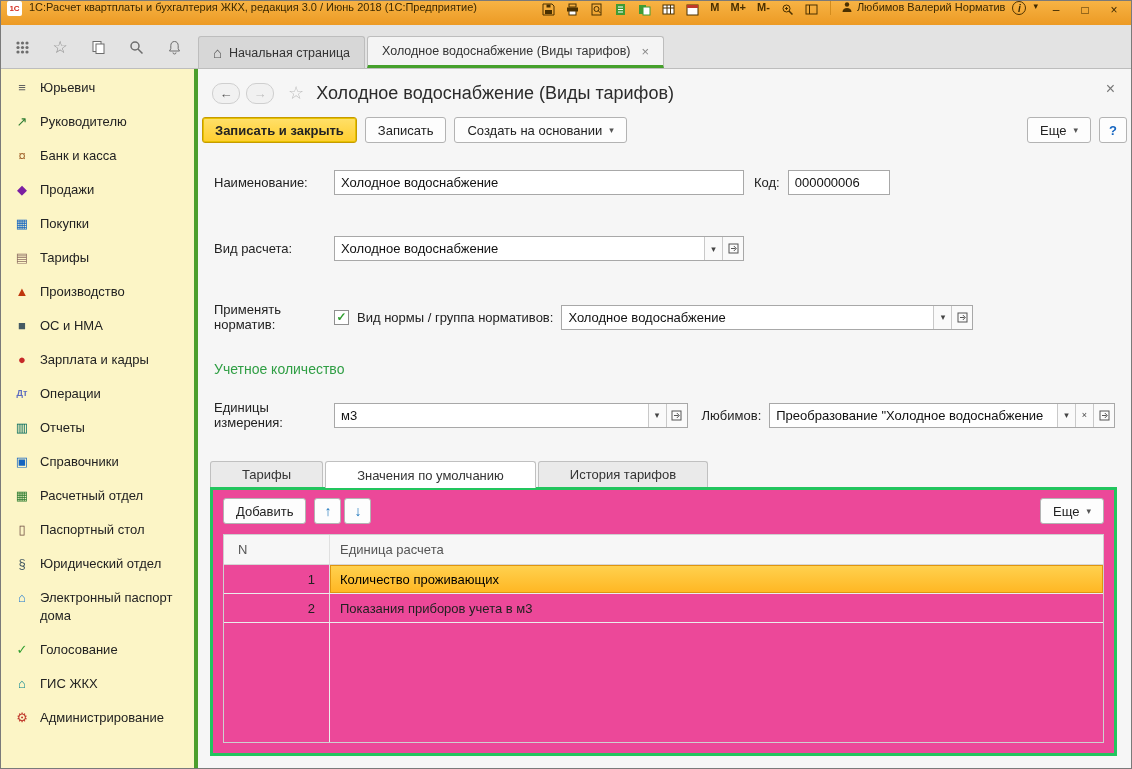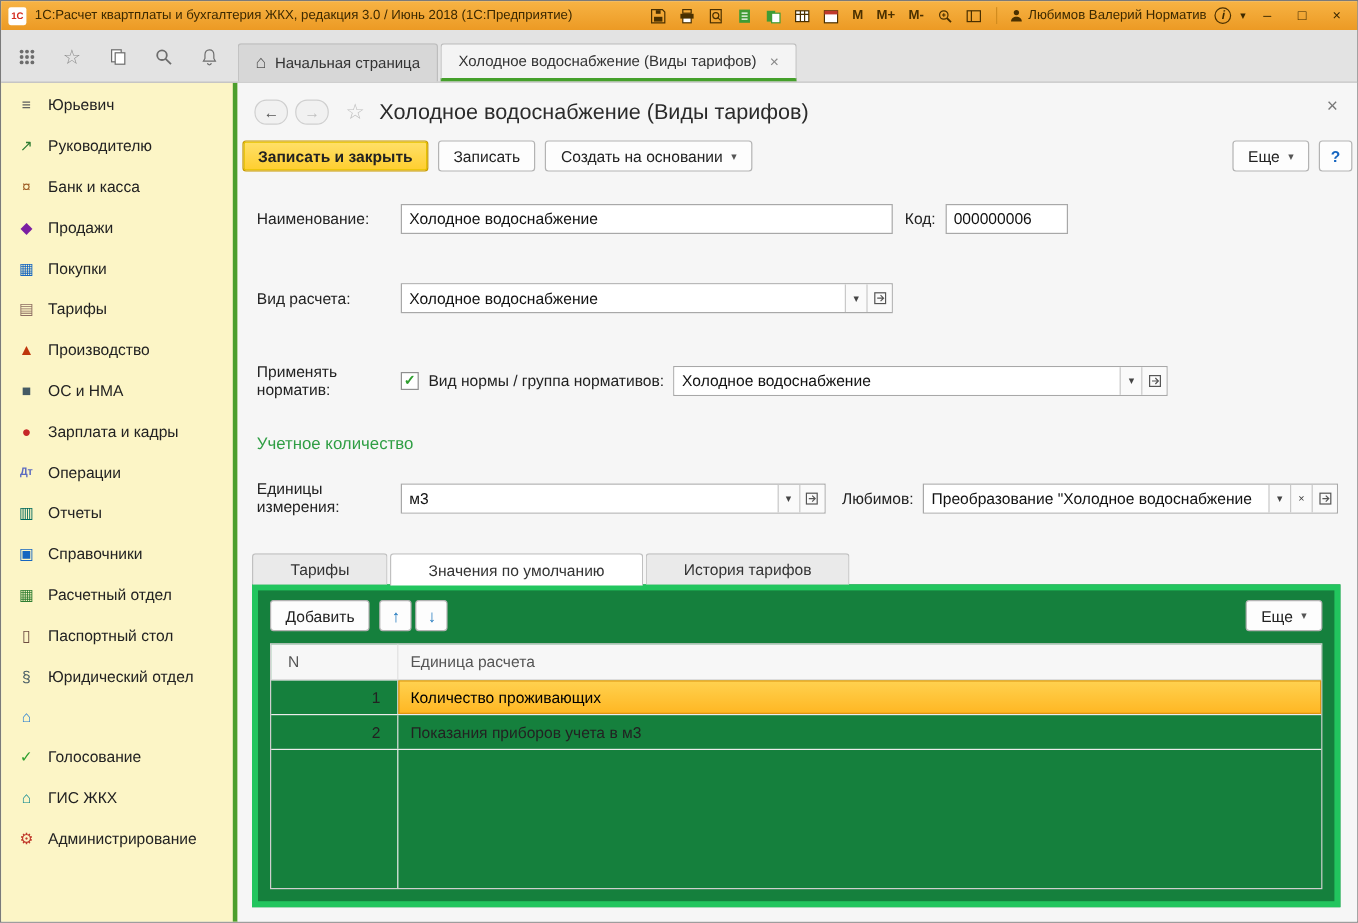--- a/index.html
+++ b/index.html
@@ -1,21 +1,21 @@
 <!DOCTYPE html>
 <html><head>
 <meta charset="utf-8">
 <style>
   *{box-sizing:border-box;margin:0;padding:0}
   html,body{width:1132px;height:769px;overflow:hidden}
   body{font-family:"Liberation Sans",sans-serif;font-size:13px;color:#222;background:#888}
   .window{width:1132px;height:769px;display:flex;flex-direction:column;border:1px solid #7a7a7a;background:#f6f6f6}
 
   
-  .titlebar{flex:0 0 24px;background:linear-gradient(#f7b344,#ec9a24);display:flex;align-items:center;padding:0 6px;gap:7px;color:#3c2900;font-size:11px;white-space:nowrap}
+  .titlebar{flex:0 0 24px;background:linear-gradient(#f7b344,#ec9a24);display:flex;align-items:flex-start;padding:0 6px;gap:7px;color:#3c2900;font-size:11px;white-space:nowrap}
   .logo{width:15px;height:15px;background:#fff;border-radius:2px;color:#d42b1e;font-size:8px;font-weight:bold;display:flex;align-items:center;justify-content:center;flex:0 0 auto}
   .tb-title{overflow:hidden;text-overflow:ellipsis}
   .tb-spacer{flex:1}
   .tb-ico{width:17px;height:17px;display:flex;align-items:center;justify-content:center;color:#4a3000;border-radius:2px;cursor:default}
   .tb-mem{font-weight:bold;font-size:11px;padding:0 2px;color:#4a3000}
   .tb-sep{width:1px;height:14px;background:#d28c1e;margin:0 3px}
   .tb-user{display:flex;align-items:center;gap:4px;color:#3c2900}
   .tb-info{width:14px;height:14px;border:1px solid #4a3000;border-radius:50%;font-size:10px;font-style:italic;font-weight:bold;display:flex;align-items:center;justify-content:center}
   .tb-caret{font-size:9px}
   .win-btn{width:22px;height:18px;display:flex;align-items:center;justify-content:center;font-size:12px;color:#3c2900}
@@ -83,21 +83,21 @@
   .cbtn.open{flex:0 0 21px}
   .checkbox{width:15px;height:15px;border:1px solid #8f8f8f;background:#fff;display:inline-flex;align-items:center;justify-content:center;margin-right:8px}
   .checkbox span{color:#2e9e2e;font-size:12px;font-weight:bold;line-height:1}
   .inline-label{font-size:13px;color:#222;margin-right:8px}
   .section-header{margin:13px 16px 2px;color:#2f9e44;font-size:14px}
 
   .inner-tabs{display:flex;gap:2px;align-items:flex-end;margin:15px 14px 0 12px;position:relative;z-index:2}
   .itab{height:26px;display:flex;align-items:center;padding:0 31px;border:1px solid #c0c0c0;border-bottom:none;border-radius:3px 3px 0 0;background:#eaeaea;font-size:13px;color:#333}
   .itab.active{background:#fff;height:27px;margin-bottom:-1px}
 
-  .panel{flex:1;margin:0 14px 12px 12px;background:#15803d;border:5px solid #22c55e;display:flex;flex-direction:column;min-height:0}
+  .panel{flex:1;margin:0 14px 12px 12px;background:#ec4899;border:3px solid #22c55e;display:flex;flex-direction:column;min-height:0}
   .panel-toolbar{display:flex;align-items:center;gap:8px;padding:8px 10px}
   .arrow-group{display:flex;gap:3px}
   .abtn{width:27px;height:26px;display:flex;align-items:center;justify-content:center;background:#fdfdfd;border:1px solid #b3b3b3;border-radius:3px;color:#1b75bc;font-weight:bold;font-size:14px}
 
   .grid{flex:1;margin:2px 10px 10px;border:1px solid #cfcfcf;display:flex;flex-direction:column;min-height:0;font-size:13px}
   .grow{display:flex;flex:0 0 29px;align-items:stretch;border-bottom:1px solid #ececec}
   .grow.header{flex:0 0 30px;background:#f7f7f7;color:#555;border-bottom:1px solid #d6d6d6}
   .cell-n{flex:0 0 106px;display:flex;align-items:center;border-right:1px solid #e0e0e0;padding:0 14px}
   .grow.header .cell-n{justify-content:flex-start}
   .grow.body .cell-n{justify-content:flex-end}
@@ -296,20 +296,21 @@
       <div class="sb-item">
           <span class="sb-ic">▯</span>
           <span class="sb-label">Паспортный стол</span>
         </div>
       <div class="sb-item">
           <span class="sb-ic">§</span>
           <span class="sb-label">Юридический отдел</span>
         </div>
       <div class="sb-item">
           <span class="sb-ic">⌂</span>
+          <span class="sb-label">Электронный паспорт дома</span>
         </div>
       <div class="sb-item">
           <span class="sb-ic">✓</span>
           <span class="sb-label">Голосование</span>
         </div>
       <div class="sb-item">
           <span class="sb-ic">⌂</span>
           <span class="sb-label">ГИС ЖКХ</span>
         </div>
       <div class="sb-item">

